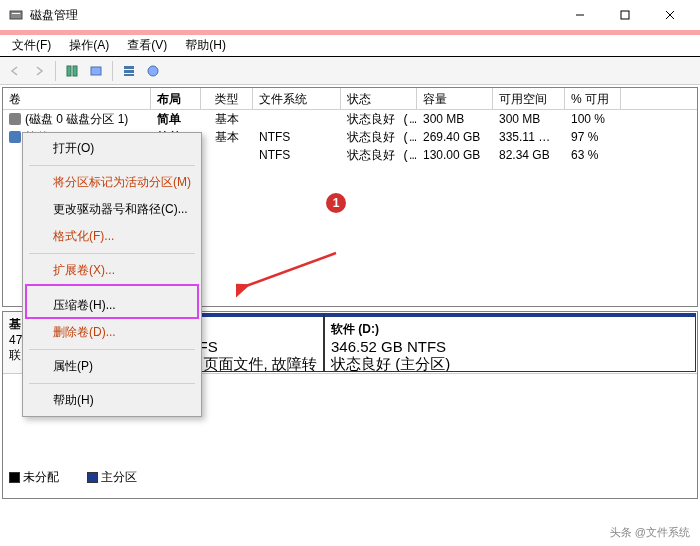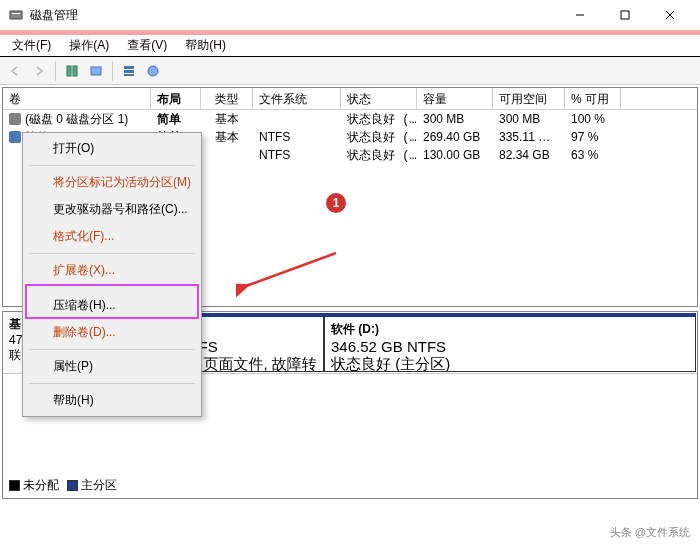--- a/index.html
+++ b/index.html
@@ -36,21 +36,21 @@
 .graphpane { flex: 1; border: 1px solid #828282; margin: 2px; background: #fff; position: relative; }
 .graphrow { display: flex; height: 62px; border-bottom: 1px solid #ccc; }
 .graphlabel { width: 100px; border-right: 1px solid #ccc; padding: 4px 6px; background: #f8f8f8; }
 .graphlabel .dname { font-weight: bold; }
 .graphvols { flex: 1; display: flex; padding: 1px; gap: 0; }
 .vol { border: 1px solid #333; margin: 0; padding: 4px 6px; overflow: hidden; position: relative; }
 .vol.primary { border-top: 4px solid #1e3a8a; }
 .vol .vname { font-weight: bold; }
 .vol .vinfo { font-size: 15px; }
 
-.legend { position: absolute; bottom: 4px; left: 6px; display: flex; gap: 8px; align-items: center; font-size: 11px; }
+.legend { position: absolute; bottom: 12px; left: 6px; display: flex; gap: 28px; align-items: center; font-size: 11px; }
 .legend .sw { width: 11px; height: 11px; display: inline-block; border: 1px solid #333; margin-right: 3px; vertical-align: middle; }
 .legend .sw.black { background: #000; }
 .legend .sw.blue { background: #1e3a8a; }
 
 .ctxmenu { position: absolute; left: 22px; top: 132px; width: 180px; background: #f0f0f0; border: 1px solid #a0a0a0; box-shadow: 3px 3px 6px rgba(0,0,0,0.25); z-index: 100; padding: 2px; }
 .ctxmenu .mi { padding: 5px 24px 5px 28px; cursor: pointer; white-space: nowrap; }
 .ctxmenu .mi.disabled { color: #c2410c; cursor: default; }
 .ctxmenu .mi.highlight { border: 2px solid #d946ef; padding: 11px 22px 3px 26px; }
 .ctxmenu .msep { height: 1px; background: #d0d0d0; margin: 3px 4px; }
 

